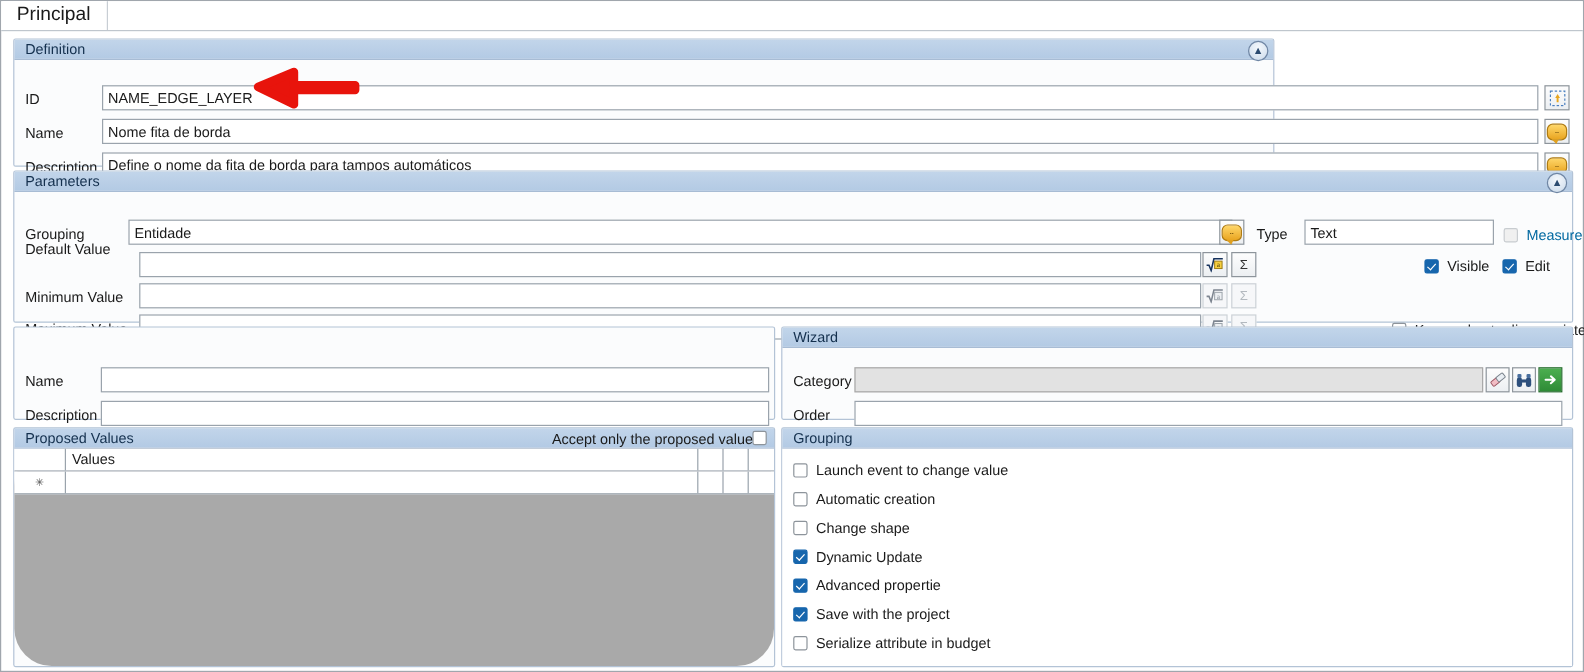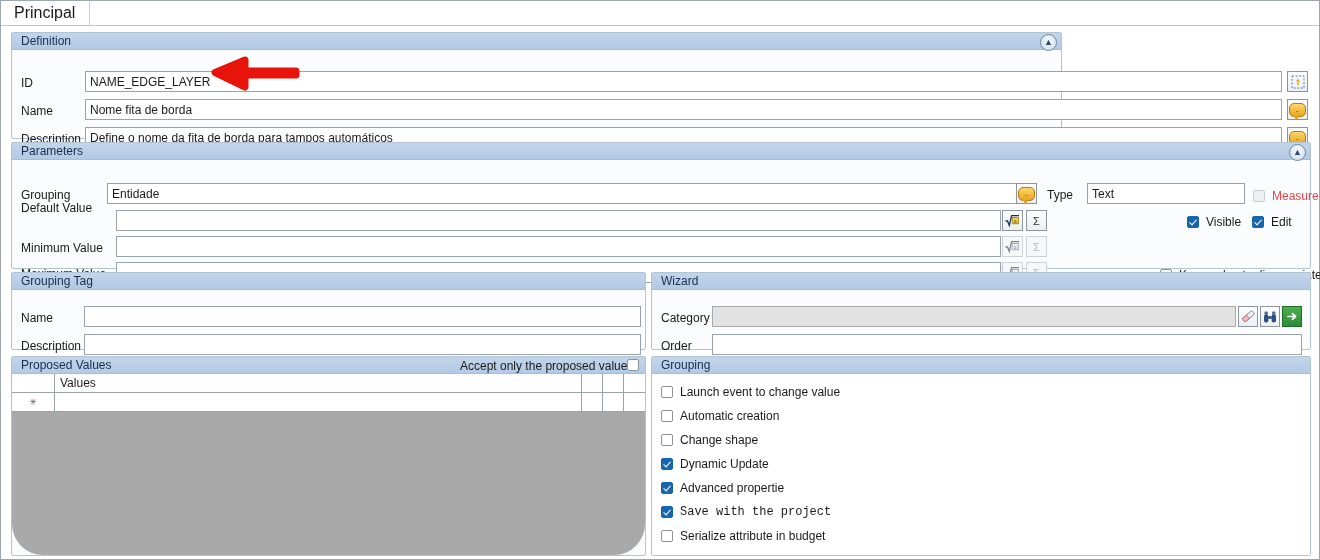--- a/index.html
+++ b/index.html
@@ -112,21 +112,21 @@
   .cbrow .cbx{
     position:relative;width:12px;height:12px;flex:0 0 12px;
     border:1px solid #8d949b;background:#fff;box-sizing:border-box;border-radius:2px;
   }
   .cbrow .cbx.on{background:#1766ad;border-color:#1766ad;}
   .cbrow .cbx.on:after{
     content:"";position:absolute;left:3px;top:1px;width:3px;height:6px;
     border-right:1.6px solid #fff;border-bottom:1.6px solid #fff;transform:rotate(42deg);
   }
   .cbrow .cbl{margin-left:7px;font-size:12px;color:#1a1a1a;white-space:nowrap;}
-  .cbrow.dimlbl .cbl{color:#ef4444;}
+  .cbrow.dimlbl .cbl{color:#0369a1;}
   .cbrow.dimlbl .cbx{background:#f0f0f0;border-color:#c8ccd0;}
   
   .grid{position:absolute;left:0;top:0;width:100%;bottom:0;background:#a9a9a9;border-radius:31px;}
   .gridhead{
     position:absolute;left:0;top:0;width:100%;height:19px;
     background:#ffffff;border-bottom:1px solid #9aa3ac;box-sizing:border-box;
   }
   .gridrow{
     position:absolute;left:0;top:19px;width:100%;height:19px;
     background:#ffffff;border-bottom:1px solid #9aa3ac;box-sizing:border-box;
@@ -253,23 +253,20 @@
       </div>
 
       <div class="cbrow" style="left:1148px;top:108px;">
         <span class="cbx"></span>
         <span class="cbl">Keep value to disassociate</span>
       </div>
     </div>
   </div>
 
   <div class="panel" style="left:10px;top:271px;width:635px;height:78px;">
-    <div class="panel-head">
-      <span>Grouping Tag</span>
-    </div>
     <div class="panel-body">
       <div class="lbl" style="left:9px;top:21px;">Name</div>
       <div class="fld" style="left:72px;top:16px;width:557px;height:21px;"></div>
       <div class="lbl" style="left:9px;top:49px;">Description</div>
       <div class="fld" style="left:72px;top:44px;width:557px;height:21px;"></div>
     </div>
   </div>
 
   <div class="panel" style="left:650px;top:271px;width:660px;height:78px;">
     <div class="panel-head">
@@ -352,21 +349,21 @@
         <span class="cbl">Change shape</span>
       </div>
       <div class="cbrow" style="left:9px;top:83px;">
         <span class="cbx on"></span>
         <span class="cbl">Dynamic Update</span>
       </div>
       <div class="cbrow" style="left:9px;top:107px;">
         <span class="cbx on"></span>
         <span class="cbl">Advanced propertie</span>
       </div>
-      <div class="cbrow" style="left:9px;top:131px;font-family:Liberation Mono, monospace;">
+      <div class="cbrow" style="left:9px;top:131px;">
         <span class="cbx on"></span>
         <span class="cbl">Save with the project</span>
       </div>
       <div class="cbrow" style="left:9px;top:155px;">
         <span class="cbx"></span>
         <span class="cbl">Serialize attribute in budget</span>
       </div>
     </div>
   </div>
 

